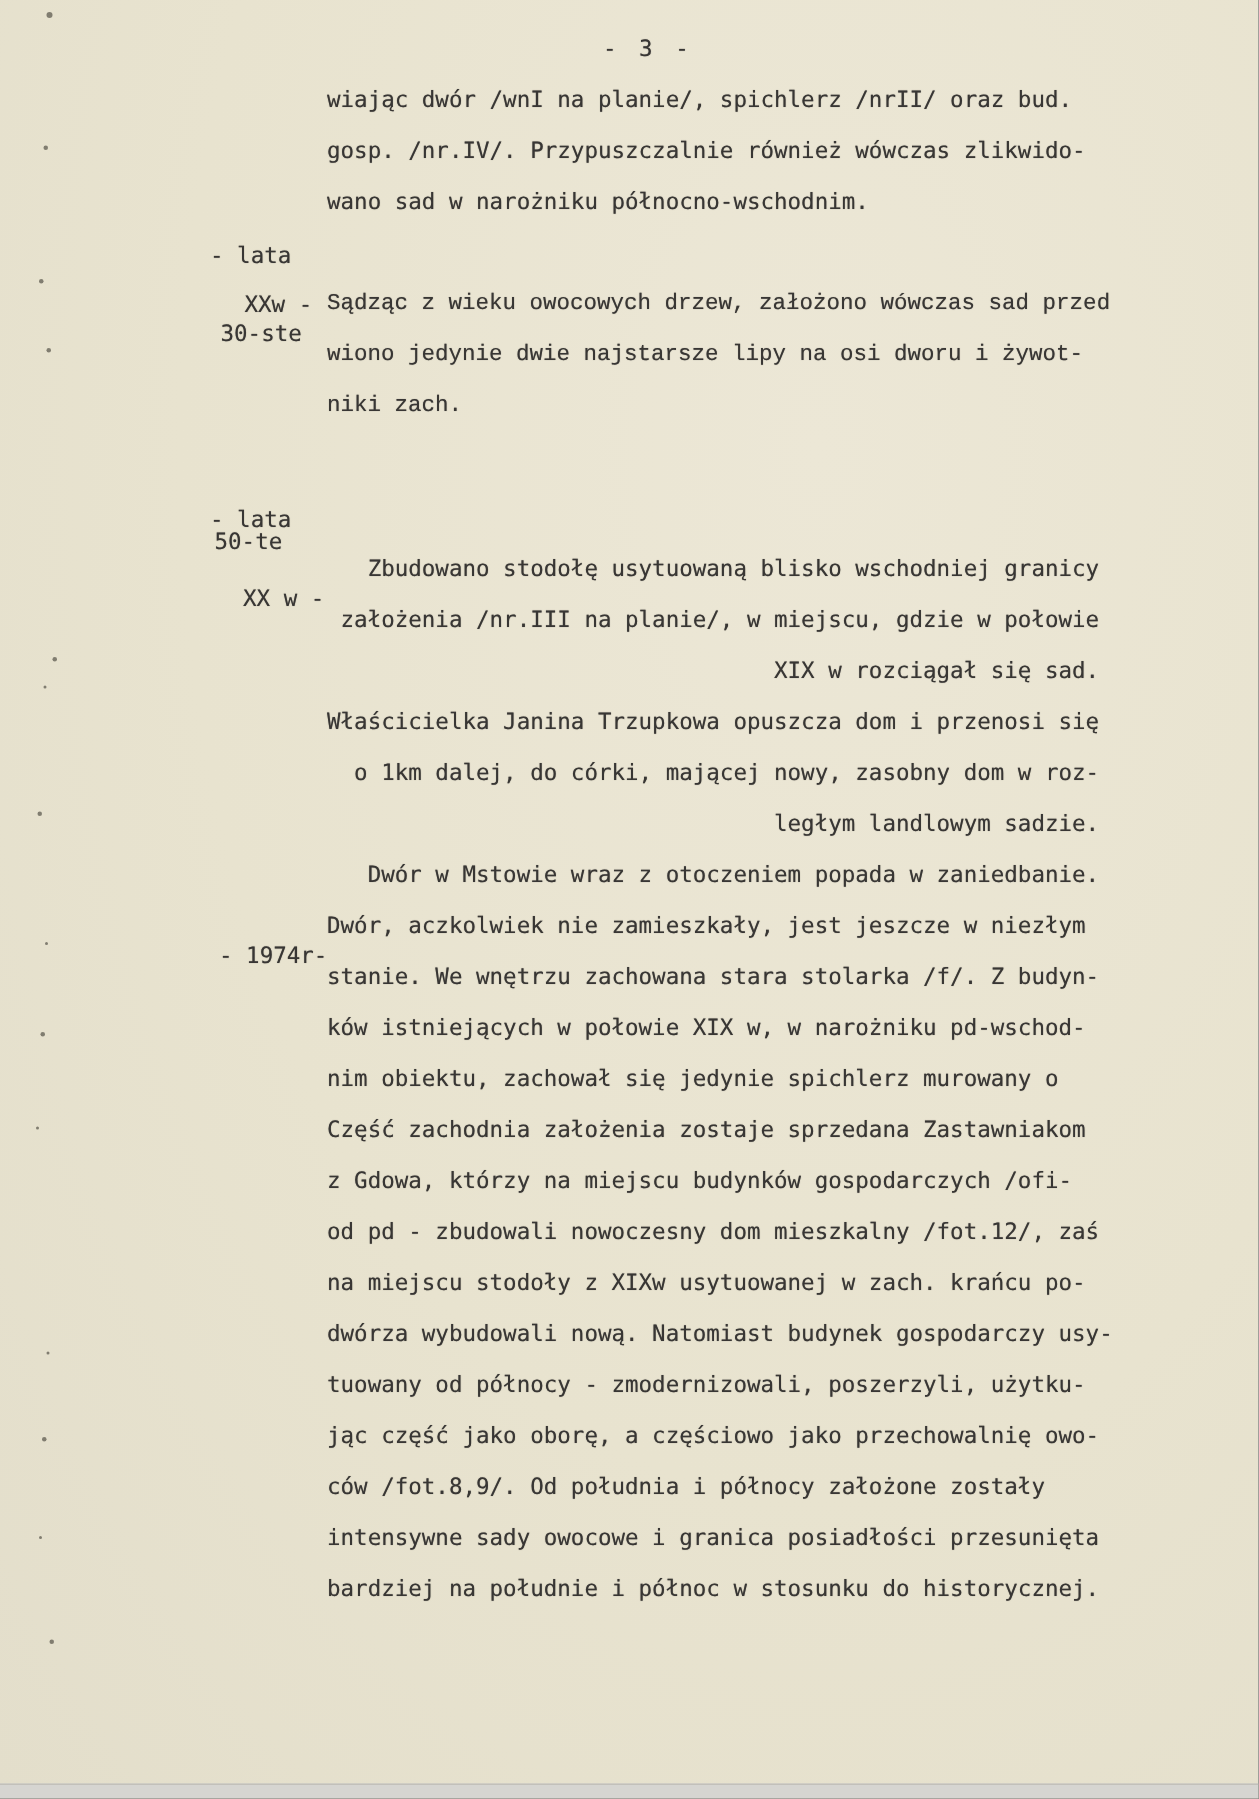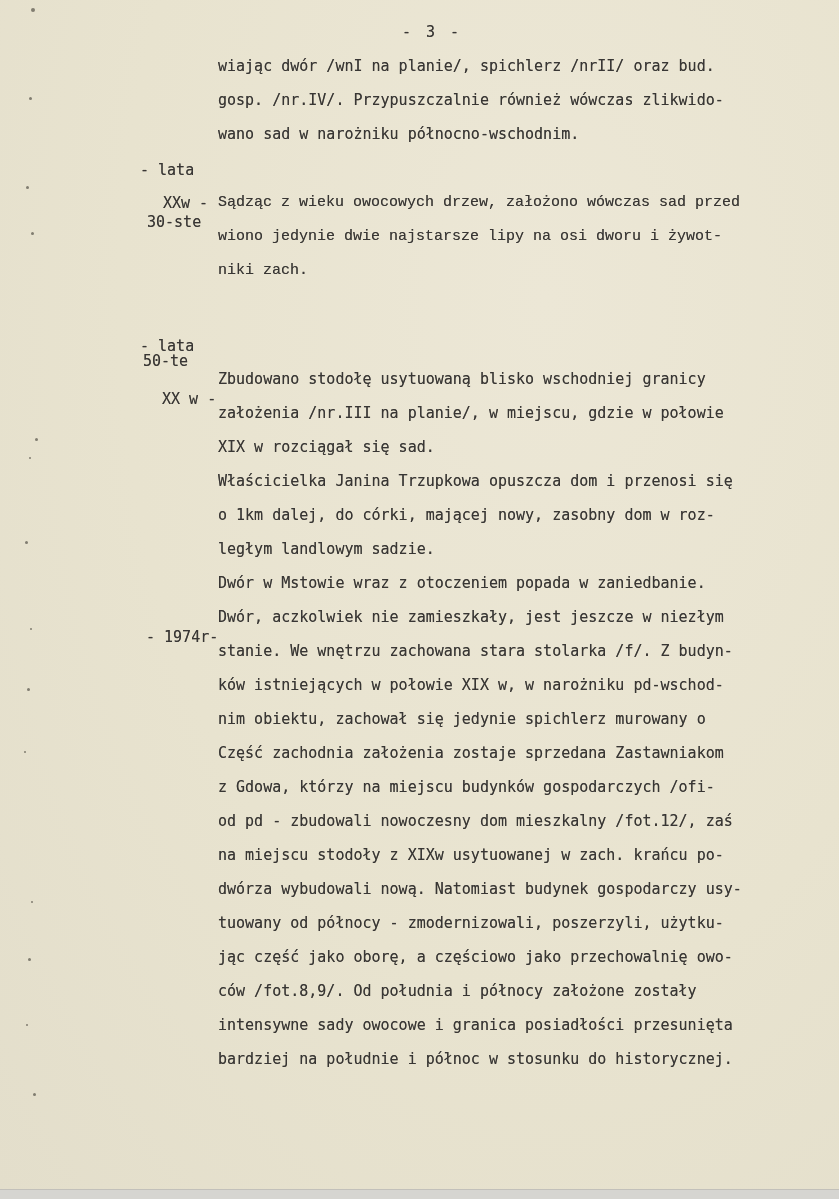--- a/index.html
+++ b/index.html
@@ -50,21 +50,21 @@
   <div class="hang typed" style="left:163px; top:186px;">XXw -</div>
   <div class="textblock typed" style="top:186px;font-family:Liberation Mono, monospace;">
     <div class="line">Sądząc z wieku owocowych drzew, założono wówczas sad przed</div>
     <div class="line">wiono jedynie dwie najstarsze lipy na osi dworu i żywot-</div>
     <div class="line">niki zach.</div>
   </div>
 
   <div class="margin-note typed" style="left:140px; top:338px;">- lata</div>
   <div class="margin-note typed" style="left:143px; top:353px;">50-te</div>
   <div class="hang typed" style="left:149px; top:382px;margin-left:13px;">XX w -</div>
-  <div class="textblock typed" style="top:362px;">
+  <div class="textblock typed" style="top:362px;text-align:right;">
     <div class="line">Zbudowano stodołę usytuowaną blisko wschodniej granicy</div>
     <div class="line">założenia /nr.III na planie/, w miejscu, gdzie w połowie</div>
     <div class="line">XIX w rozciągał się sad.</div>
     <div class="line">Właścicielka Janina Trzupkowa opuszcza dom i przenosi się</div>
     <div class="line">o 1km dalej, do córki, mającej nowy, zasobny dom w roz-</div>
     <div class="line">ległym landlowym sadzie.</div>
     <div class="line">Dwór w Mstowie wraz z otoczeniem popada w zaniedbanie.</div>
   </div>
 
   <div class="hang typed" style="left:146px; top:620px;">- 1974r-</div>

